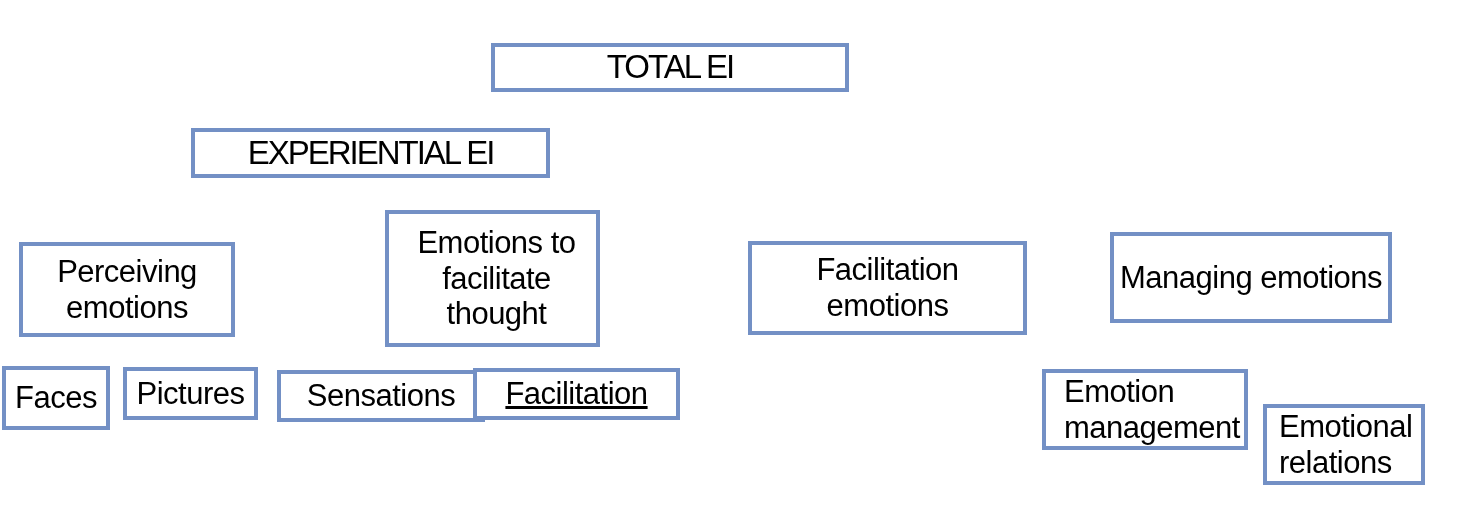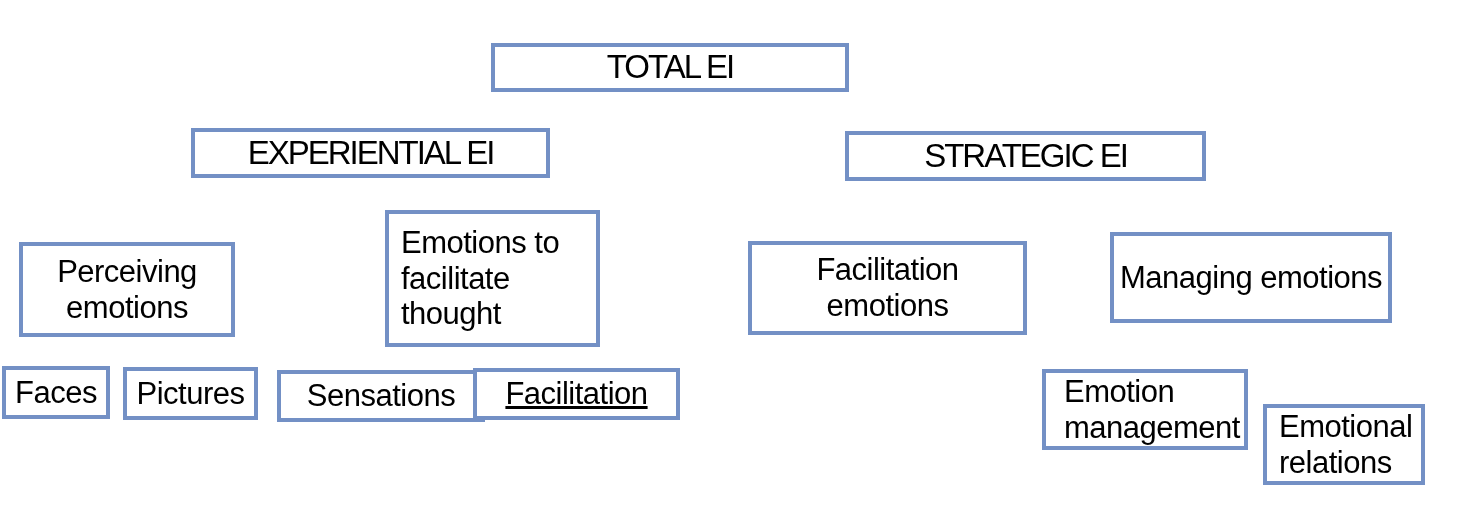--- a/index.html
+++ b/index.html
@@ -47,47 +47,44 @@
     white-space: nowrap;
   }
 
   
   .n-total   { left: 491px;  top: 43px;  width: 358px; height: 49px; }
   
   .n-exp     { left: 163px;  top: 128px; width: 359px; height: 50px; margin-left: 28px; }
   .n-strat   { left: 845px;  top: 131px; width: 361px; height: 50px; }
   
   .n-perc    { left: 19px;   top: 242px; width: 216px; height: 95px;  padding: 0 6px; }
-  .n-facth   { left: 385px;  top: 210px; width: 215px; height: 137px; padding-left: 12px; padding-right: 4px; }
+  .n-facth   { left: 385px;  top: 210px; width: 215px; height: 137px; padding-left: 12px; padding-right: 4px; text-align: center; }
   .n-under   { left: 748px;  top: 241px; width: 279px; height: 94px;  padding: 0 10px; }
   .n-manag   { left: 1110px; top: 232px; width: 282px; height: 91px;  padding: 0 4px; }
   
-  .n-faces   { left: 2px;    top: 366px; width: 108px; height: 53px; }
+  .n-faces   { left: 2px;    top: 366px; width: 108px; height: 64px; }
   .n-pict    { left: 123px;  top: 367px; width: 135px; height: 53px; }
   .n-sens    { left: 277px;  top: 370px; width: 208px; height: 52px; }
   .n-facil   { left: 473px;  top: 368px; width: 207px; height: 52px; text-decoration: underline; }
   .n-blends  { left: 738px;  top: 373px; }
   .n-changes { left: 886px;  top: 367px; }
   .n-emgmt   { left: 1042px; top: 369px; width: 206px; height: 81px; padding-left: 18px; padding-right: 2px; }
   .n-emrel   { left: 1263px; top: 368px; width: 162px; height: 81px; padding-left: 12px; padding-right: 2px; margin-top: 36px; }
 </style>
 </head>
 <body>
 
 <div class="stage">
 
   <div class="box hdr n-total">
     <span>TOTAL EI</span>
   </div>
 
   <div class="box hdr n-exp">
     <span>EXPERIENTIAL EI</span>
-  </div>
-  <div class="box hdr n-strat">
-    <span>STRATEGIC EI</span>
   </div>
 
   <div class="box n-perc">
     <span>Perceiving emotions</span>
   </div>
   <div class="box align-left n-facth">
     <span>Emotions to facilitate thought</span>
   </div>
   <div class="box n-under">
     <span>Facilitation emotions</span>

